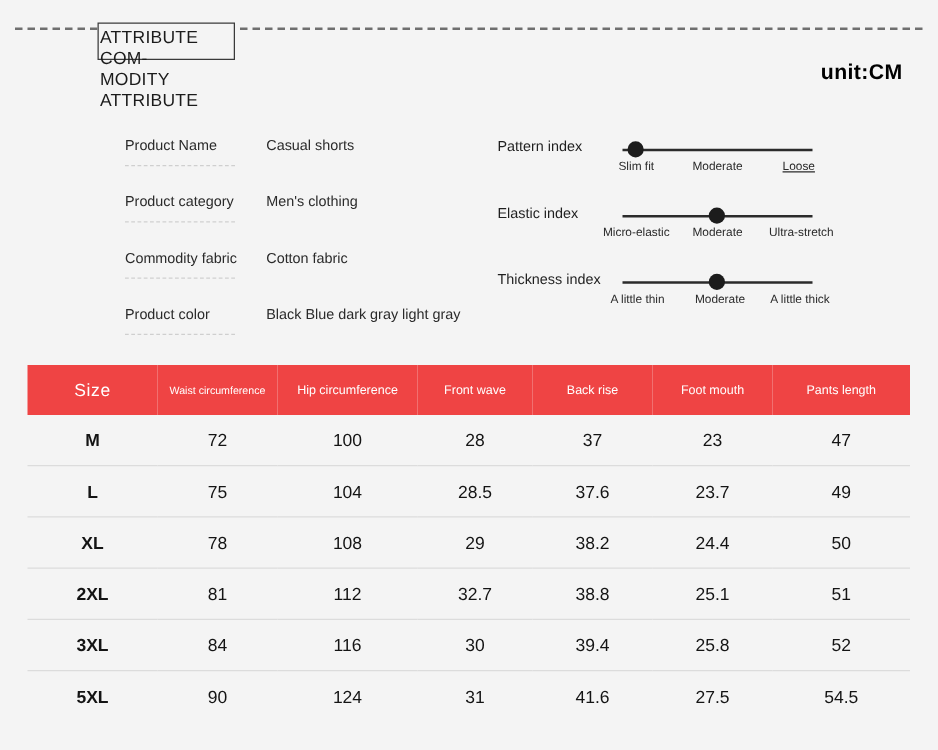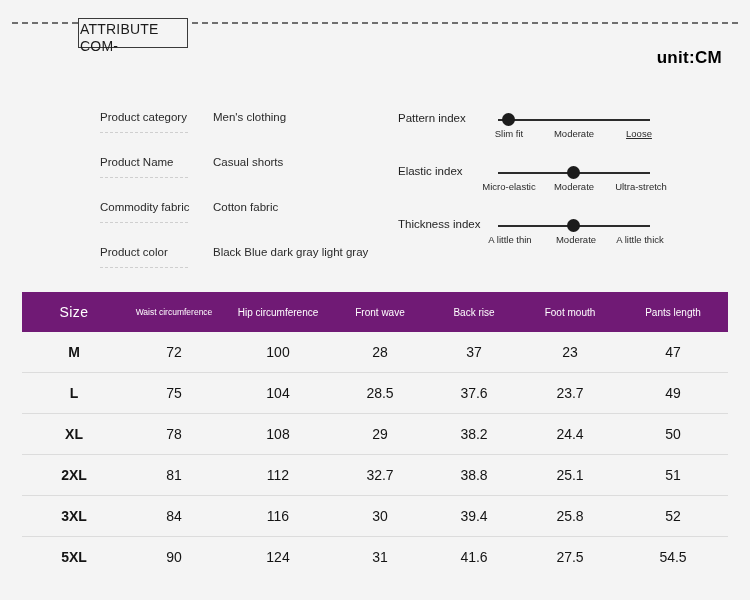--- a/index.html
+++ b/index.html
@@ -145,21 +145,21 @@
     left: 22px;
     top: 292px;
     width: 706px;
   }
   table.size-table {
     width: 100%;
     border-collapse: collapse;
     table-layout: fixed;
   }
   table.size-table thead th {
-    background: #701a75;
+    background: #ef4444;
     color: #fff;
     font-weight: normal;
     height: 40px;
     vertical-align: middle;
     text-align: center;
     padding: 0 2px;
   }
   th.h-size { font-size: 14px; letter-spacing: .5px; }
   th.h-small { font-size: 8.5px; }
   th.h-mid { font-size: 10px; }
@@ -186,35 +186,36 @@
   col.c6 { width: 96px; }
   col.c7 { width: 110px; }
 </style>
 </head>
 <body>
 
 <div class="top-rule"></div>
 <div class="title-box"></div>
 <div class="title-text">
   <span>ATTRIBUTE COM-</span><br>
+  <span>MODITY ATTRIBUTE</span>
 </div>
 
 <div class="unit">unit:CM</div>
 
 <div class="attrs">
+
+  <div class="attr-row">
+    <span class="attr-key">Product Name</span>
+    <span class="attr-val">Casual shorts</span>
+    <span class="dashes"></span>
+  </div>
 
   <div class="attr-row">
     <span class="attr-key">Product category</span>
     <span class="attr-val">Men's clothing</span>
-    <span class="dashes"></span>
-  </div>
-
-  <div class="attr-row">
-    <span class="attr-key">Product Name</span>
-    <span class="attr-val">Casual shorts</span>
     <span class="dashes"></span>
   </div>
 
   <div class="attr-row">
     <span class="attr-key">Commodity fabric</span>
     <span class="attr-val">Cotton fabric</span>
     <span class="dashes"></span>
   </div>
 
   <div class="attr-row">

